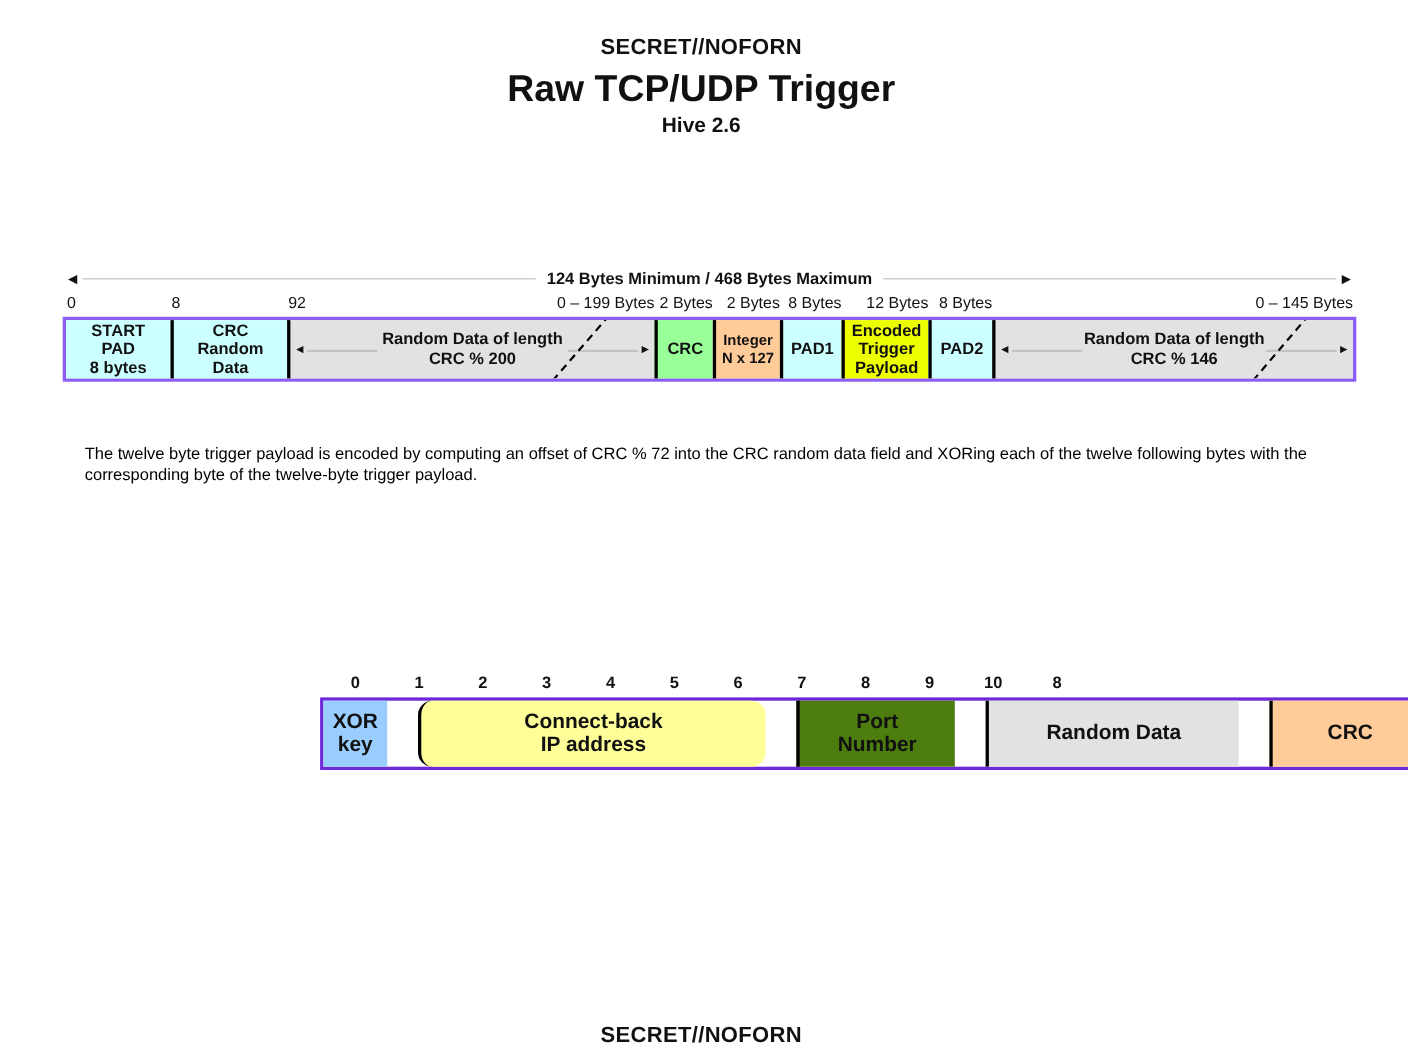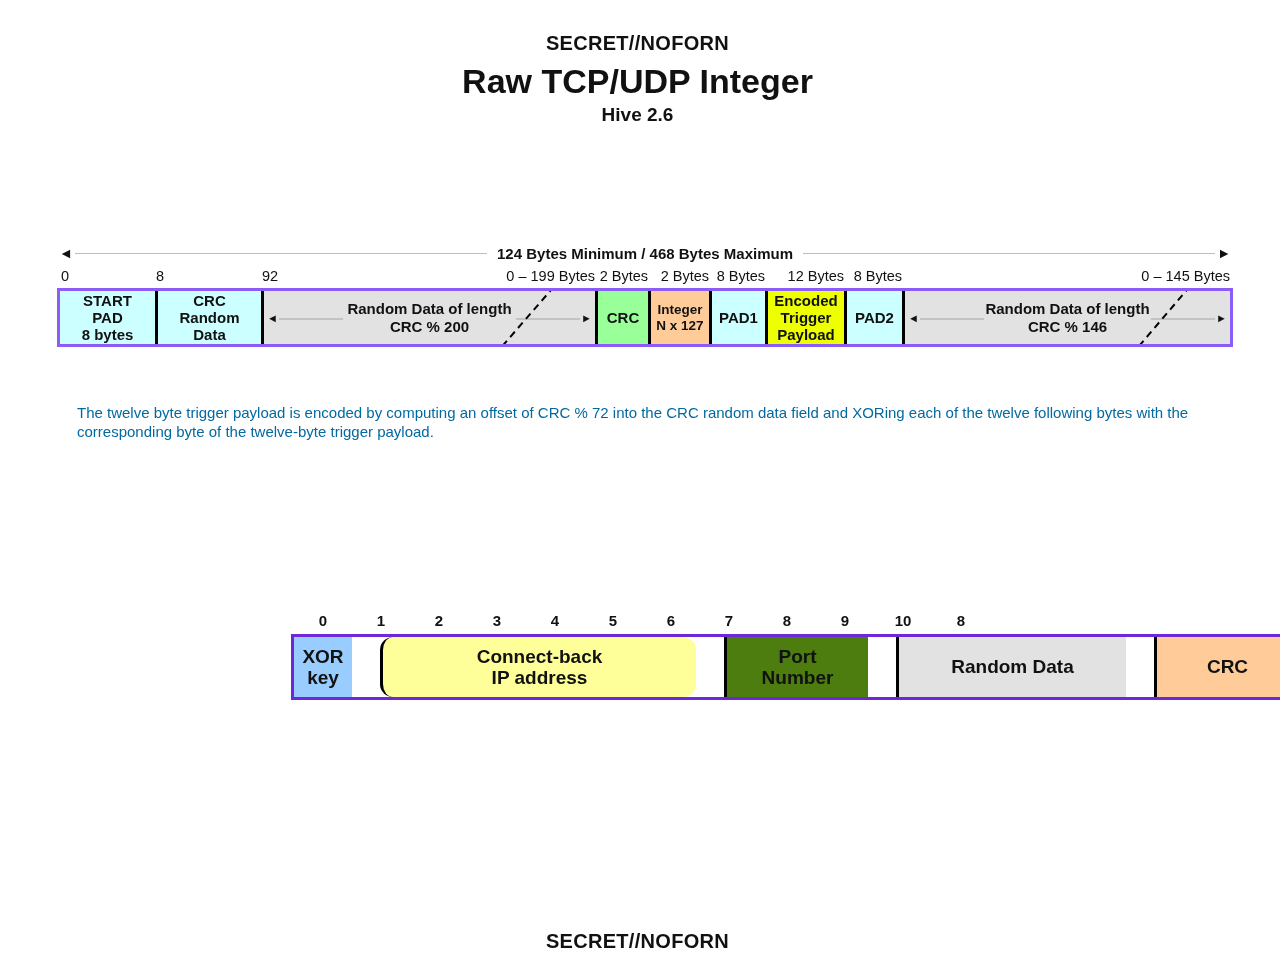--- a/index.html
+++ b/index.html
@@ -34,39 +34,39 @@
     text-align:center; white-space:pre-line; }
   .pbox-text.small { font-size:13.5px; }
   .arr { position:absolute; top:50%; transform:translateY(-50%); font-size:11px; z-index:1; color:#111; }
   .arr-l { left:3px; } .arr-r { right:3px; }
   .aline { position:absolute; top:50%; height:0; border-top:2px solid #c3c3c3; z-index:0; }
   .aline-l { left:15px; width:64px; } .aline-r { right:15px; width:64px; }
   svg.dash { position:absolute; left:0; top:0; width:100%; height:100%; z-index:1; }
 
   
   .description { position:absolute; left:77px; top:403px; width:1132px;
-    font-size:15px; line-height:19px; color:#0369a1; }
+    font-size:15px; line-height:19px; color:#000000; }
 
   
   .payload-wrap { position:absolute; left:291px; top:612px; }
   .payload-labels { display:grid; grid-template-columns:repeat(12,58px); margin-left:3px; height:22px; }
   .byte-label { text-align:center; font-size:15px; font-weight:bold; }
   .payload-boxes { display:grid; grid-template-columns:repeat(12,58px); border:3px solid #6d28d9;gap:28px; }
   .ebox { position:relative; display:flex; align-items:center; justify-content:center;
     height:60px; border-left:3px solid #000; }
   .ebox:first-child { border-left:none; }
   .pbox-text.big { font-size:19px; line-height:1.12; }
 
   .footer-classification { top:930px; }
 </style>
 </head>
 <body>
 
 <div class="centered classification" style="top:32px">SECRET//NOFORN</div>
-<div class="centered title" style="top:62px">Raw TCP/UDP Integer</div>
+<div class="centered title" style="top:62px">Raw TCP/UDP Trigger</div>
 <div class="centered subtitle" style="top:104px">Hive 2.6</div>
 
 <div class="span-arrow">
   <span class="head">◄</span>
   <span class="hline"></span>
   <span class="span-label">124 Bytes Minimum / 468 Bytes Maximum</span>
   <span class="hline"></span>
   <span class="head">►</span>
 </div>
 

